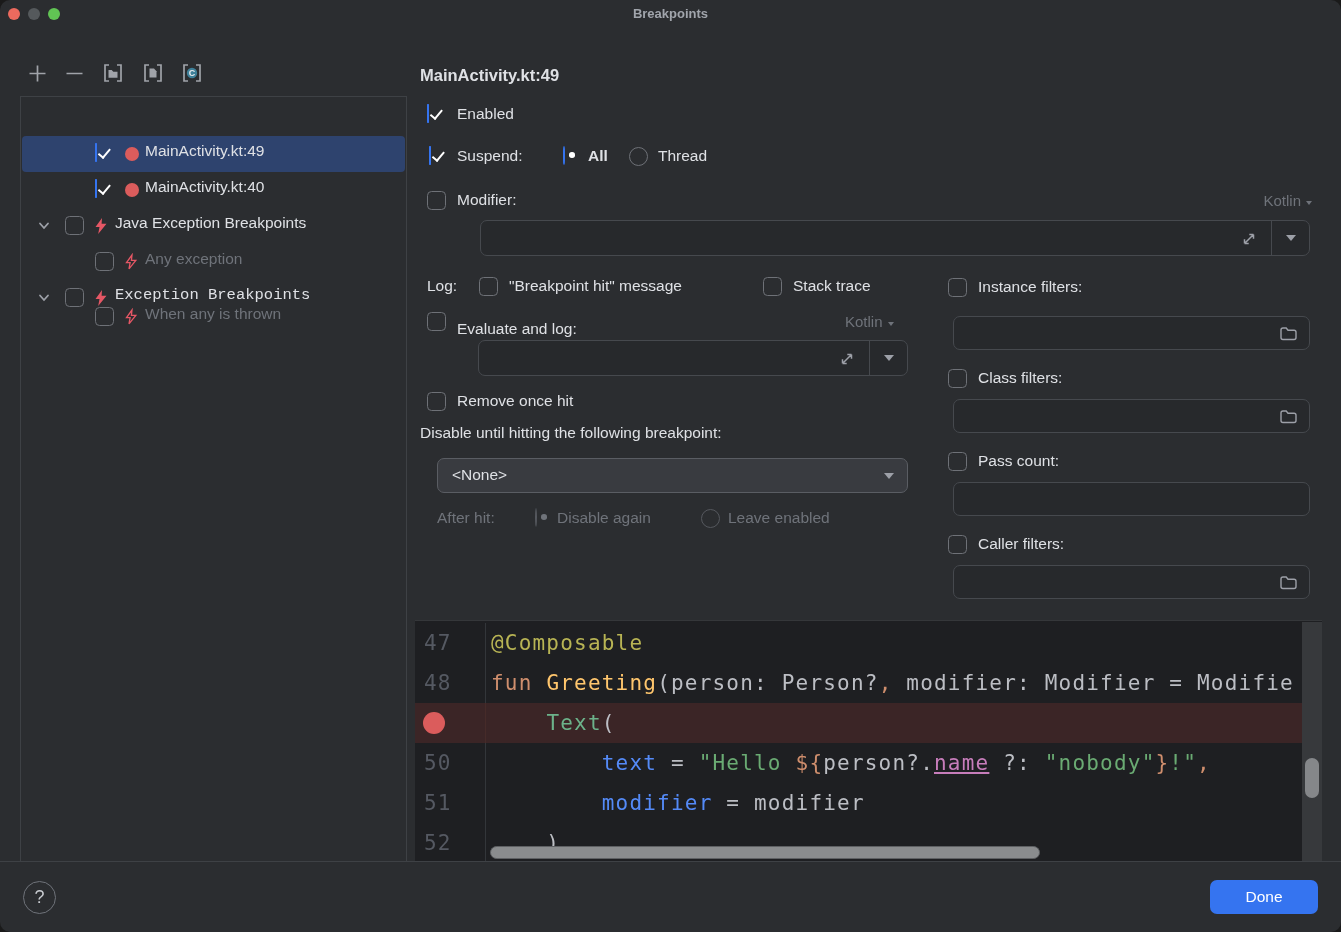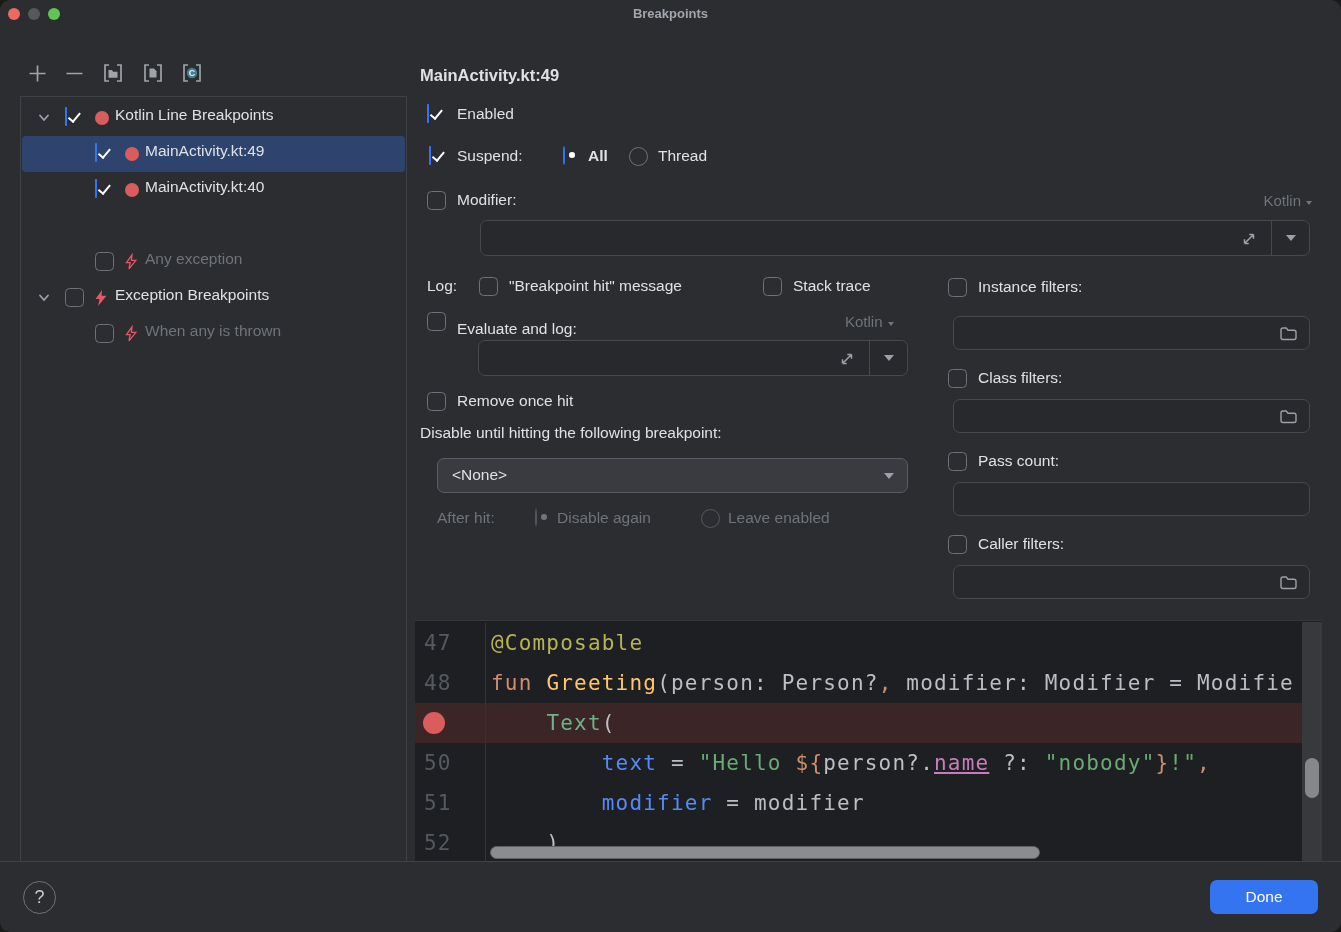--- a/index.html
+++ b/index.html
@@ -114,46 +114,50 @@
     <svg width="22" height="22">
       <path d="M7 3H3v16h4M15 3h4v16h-4" stroke="#A0A3A9" stroke-width="1.7" fill="none"></path>
       <circle cx="11" cy="11" r="5.2" fill="#3E8099"></circle>
       <text x="11" y="14.2" text-anchor="middle" font-size="9" font-weight="bold" fill="#E8EAED" font-family="Liberation Sans, sans-serif">C</text>
     </svg>
   </span>
 
   
   <div class="tree-panel">
 
-    <div class="trow" style="top:3px;">
+
+    <div class="trow selected" style="top:39px;">
+      <div class="rowbg"></div>
+      <span class="titem cb on" style="left:74px;"></span>
+      <span class="titem bpdot-sm" style="left:104px;top:11px;"></span>
+      <span class="tlabel" style="left:124px;">MainActivity.kt:49</span>
+    </div>
+
+    <div class="trow" style="top:75px;">
+      <div class="rowbg"></div>
+      <span class="titem cb on" style="left:74px;"></span>
+      <span class="titem bpdot-sm" style="left:104px;top:11px;"></span>
+      <span class="tlabel" style="left:124px;">MainActivity.kt:40</span>
+    </div>
+
+    <div class="trow" style="top:111px;">
       <div class="rowbg"></div>
       <span class="titem" style="left:16px;top:11px;">
         <svg width="14" height="14">
             <path d="M3 4.5l4 4.5 4-4.5" stroke="#9DA0A8" stroke-width="1.8" fill="none" stroke-linecap="round"></path>
           </svg>
       </span>
-      <span class="titem cb on" style="left:44px;"></span>
-      <span class="titem bpdot-sm" style="left:74px;top:11px;"></span>
-      <span class="tlabel" style="left:94px;">Kotlin Line Breakpoints</span>
-    </div>
-
-    <div class="trow selected" style="top:39px;">
-      <div class="rowbg"></div>
-      <span class="titem cb on" style="left:74px;"></span>
-      <span class="titem bpdot-sm" style="left:104px;top:11px;"></span>
-      <span class="tlabel" style="left:124px;">MainActivity.kt:49</span>
-    </div>
-
-    <div class="trow" style="top:75px;">
-      <div class="rowbg"></div>
-      <span class="titem cb on" style="left:74px;"></span>
-      <span class="titem bpdot-sm" style="left:104px;top:11px;"></span>
-      <span class="tlabel" style="left:124px;">MainActivity.kt:40</span>
-    </div>
-
+      <span class="titem cb" style="left:44px;"></span>
+      <span class="titem" style="left:73px;top:9px;">
+        <svg width="14" height="18">
+            <path d="M8 1L1.5 10h4L4.2 17 12.5 6.8H7.6z" fill="#E55765"></path>
+          </svg>
+      </span>
+      <span class="tlabel" style="left:94px;">Java Exception Breakpoints</span>
+    </div>
 
     <div class="trow" style="top:147px;">
       <div class="rowbg"></div>
       <span class="titem cb" style="left:74px;"></span>
       <span class="titem" style="left:103px;top:9px;">
         <svg width="14" height="18">
             <path d="M8 2L2.5 9.6h3.6L5 15.8 11.8 7.4H7.4z" fill="none" stroke="#E55765" stroke-width="1.3"></path>
           </svg>
       </span>
       <span class="tlabel dis" style="left:124px;">Any exception</span>
@@ -165,24 +169,24 @@
         <svg width="14" height="14">
             <path d="M3 4.5l4 4.5 4-4.5" stroke="#9DA0A8" stroke-width="1.8" fill="none" stroke-linecap="round"></path>
           </svg>
       </span>
       <span class="titem cb" style="left:44px;"></span>
       <span class="titem" style="left:73px;top:9px;">
         <svg width="14" height="18">
             <path d="M8 1L1.5 10h4L4.2 17 12.5 6.8H7.6z" fill="#E55765"></path>
           </svg>
       </span>
-      <span class="tlabel" style="left:94px;">Exception Breakpoints</span>
-    </div>
-
-    <div class="trow" style="top:219px;">
+      <span class="tlabel" style="left:94px;font-family:Liberation Mono, monospace;">Exception Breakpoints</span>
+    </div>
+
+    <div class="trow" style="top:202px;">
       <div class="rowbg"></div>
       <span class="titem cb" style="left:74px;"></span>
       <span class="titem" style="left:103px;top:9px;">
         <svg width="14" height="18">
             <path d="M8 2L2.5 9.6h3.6L5 15.8 11.8 7.4H7.4z" fill="none" stroke="#E55765" stroke-width="1.3"></path>
           </svg>
       </span>
       <span class="tlabel dis" style="left:124px;">When any is thrown</span>
     </div>
   </div>

